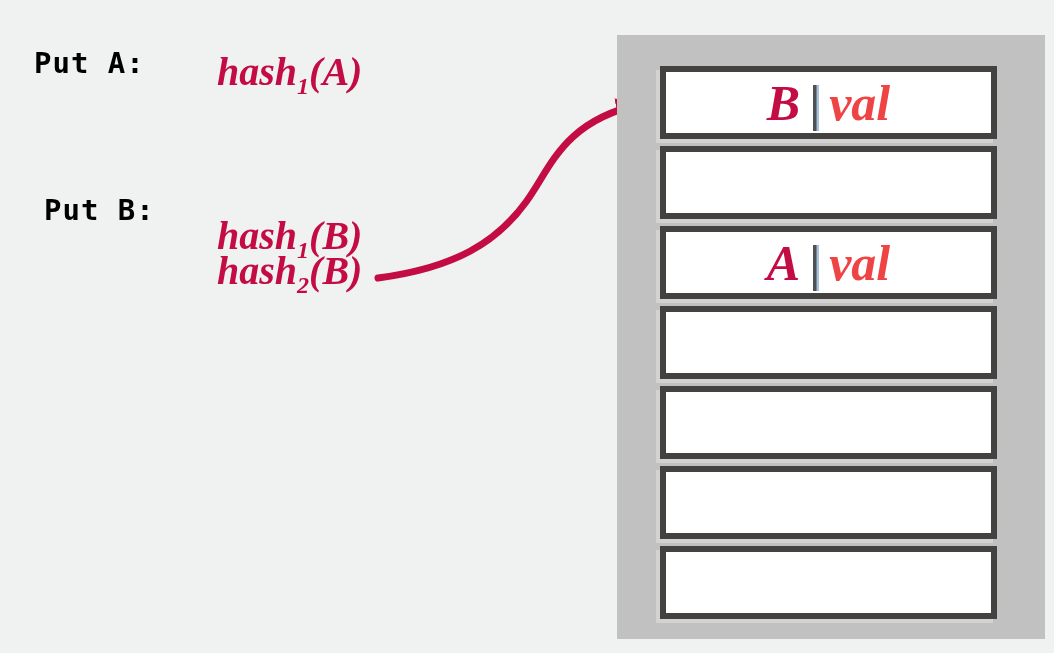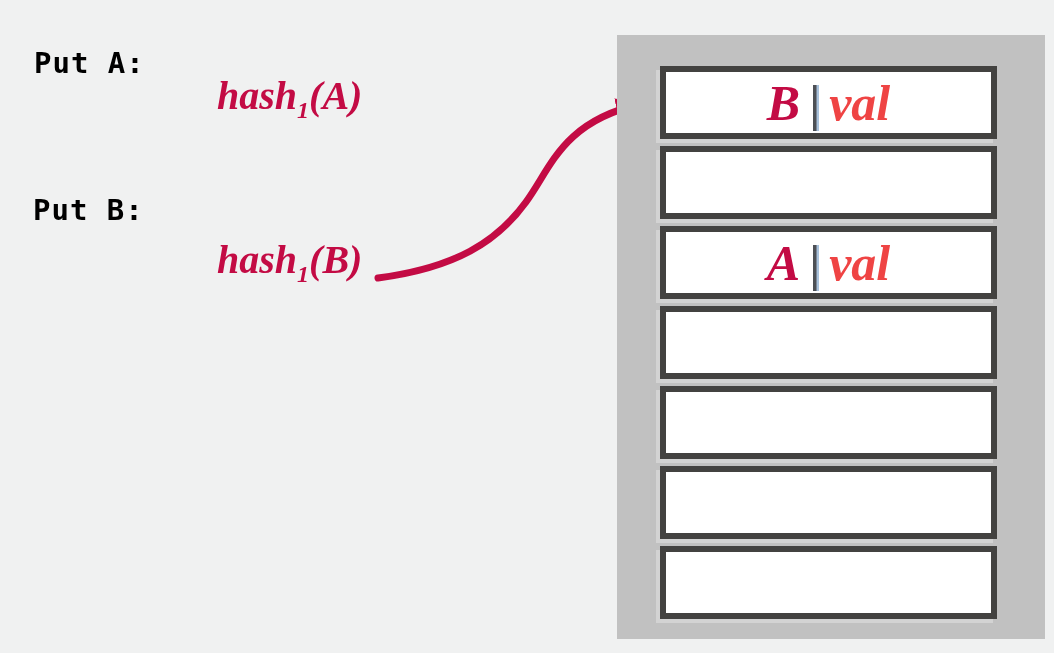--- a/index.html
+++ b/index.html
@@ -6,25 +6,25 @@
   .stage{
     position:relative;width:1054px;height:653px;background:#f0f1f1;
     overflow:hidden;font-family:"Liberation Sans",sans-serif;
   }
   .mono-label{
     position:absolute;font-family:"DejaVu Sans Mono",monospace;
     font-weight:bold;font-size:29px;letter-spacing:1px;
     color:#000000;line-height:1;white-space:nowrap;text-align:right;
   }
   .label-put-a{left:34px;top:49px;}
-  .label-put-b{left:33px;top:196px;}
+  .label-put-b{left:44px;top:196px;}
   .hash-expr{
     position:absolute;font-family:"Liberation Serif",serif;
     font-weight:bold;font-style:italic;font-size:40px;color:#c30b44;
-    line-height:1;white-space:nowrap;margin-top:24px;
+    line-height:1;white-space:nowrap;
   }
   .hash-expr sub{font-size:0.6em;line-height:0;}
   .h1a{left:217px;top:52px;}
   .h2a{left:217px;top:104px;}
   .h1b{left:217px;top:216px;}
   .h2b{left:217px;top:251px;}
   .arrow-svg{position:absolute;left:0;top:0;pointer-events:none;}
   .hash-table{
     position:absolute;left:617px;top:35px;width:428px;height:604px;
     background:#c1c1c1;box-sizing:border-box;padding:31px 0 0 43px;
@@ -51,20 +51,21 @@
 
   <div class="mono-label label-put-a">Put A:</div>
 
   <div class="hash-expr h1a"><span>hash</span><sub>1</sub><span>(A)</span></div>
 
 
   <div class="mono-label label-put-b">Put B:</div>
 
   <div class="hash-expr h1b"><span>hash</span><sub>1</sub><span>(B)</span></div>
 
+  <div class="hash-expr h2b"><span>hash</span><sub>2</sub><span>(B)</span></div>
 
   <svg class="arrow-svg" width="1054" height="653" viewBox="0 0 1054 653" aria-hidden="true">
     <defs>
       <marker id="arrowhead" viewBox="0 0 10 8" refX="8.5" refY="4" markerWidth="28" markerHeight="23" orient="auto" markerUnits="userSpaceOnUse">
         <path d="M0,0 L10,4 L0,8 Z" fill="#c30b44"></path>
       </marker>
     </defs>
     <path d="M378,278 C455,268 497,242 526,202 C551,168 562,122 640,104" fill="none" stroke="#c30b44" stroke-width="7" stroke-linecap="round" marker-end="url(#arrowhead)"></path>
   </svg>
 

